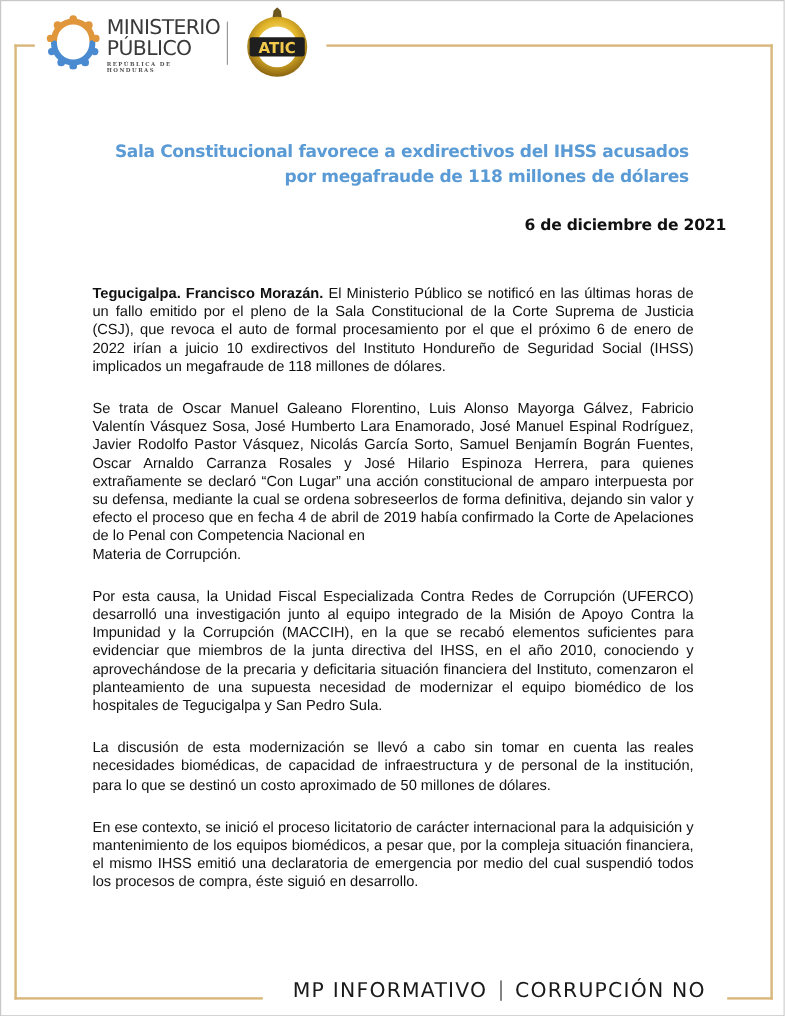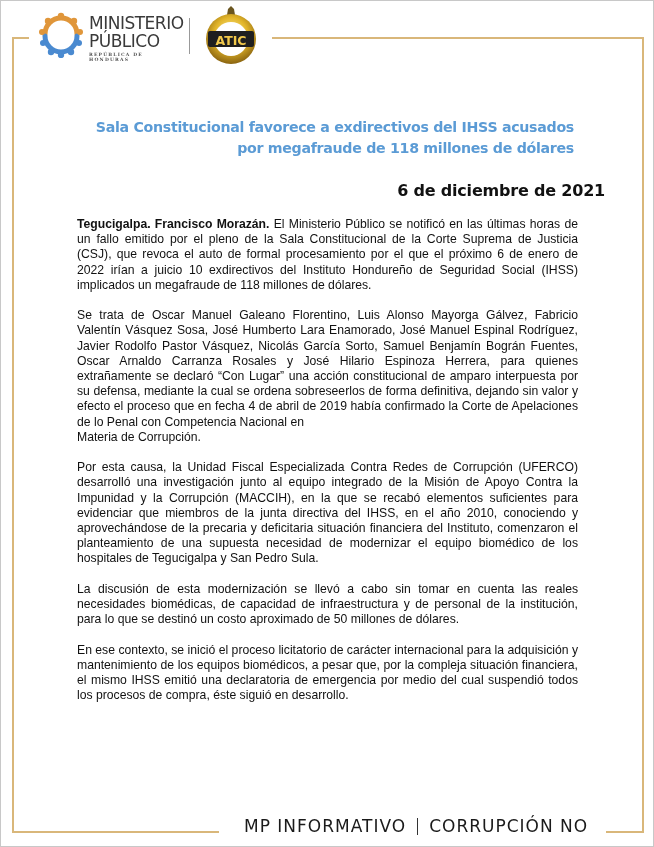--- a/index.html
+++ b/index.html
@@ -35,29 +35,29 @@
 
     
     .title {
       position: absolute; left: 80px; top: 117px; width: 494px;
       text-align: right; color: #5b9bd5; font-weight: bold;
       font-family: "DejaVu Sans", sans-serif; font-size: 14.2px; line-height: 21px;
       letter-spacing: -0.3px;
     }
     .date {
       position: absolute; right: 49px; top: 181px;
-      font-family: "DejaVu Sans", sans-serif; font-weight: bold; font-size: 16px; color: #111;
+      font-family: "DejaVu Sans", sans-serif; font-weight: bold; font-size: 13px; color: #111;
       letter-spacing: -0.2px;
     }
     .body-text {
       position: absolute; left: 77px; top: 217px; width: 501px;
       font-family: "Liberation Sans", sans-serif; font-size: 12.2px; line-height: 15.2px;
       color: #111; text-align: justify;
     }
-    .body-text p { margin-bottom: 15.2px; }
+    .body-text p { margin-bottom: 15.2px; margin-top: 20px; }
     .lead { font-weight: bold; }
 
     .footer {
       position: absolute; left: 244px; top: 816px; width: 340px;
       font-family: "DejaVu Sans", sans-serif; font-size: 17px; color: #1a1a1a;
       letter-spacing: 1px; white-space: nowrap;
     }
     .footer-sep { display: inline-block; width: 1px; height: 17px; background: #333; margin: 0 11px; vertical-align: -3px; }
   </style>
 </head>

